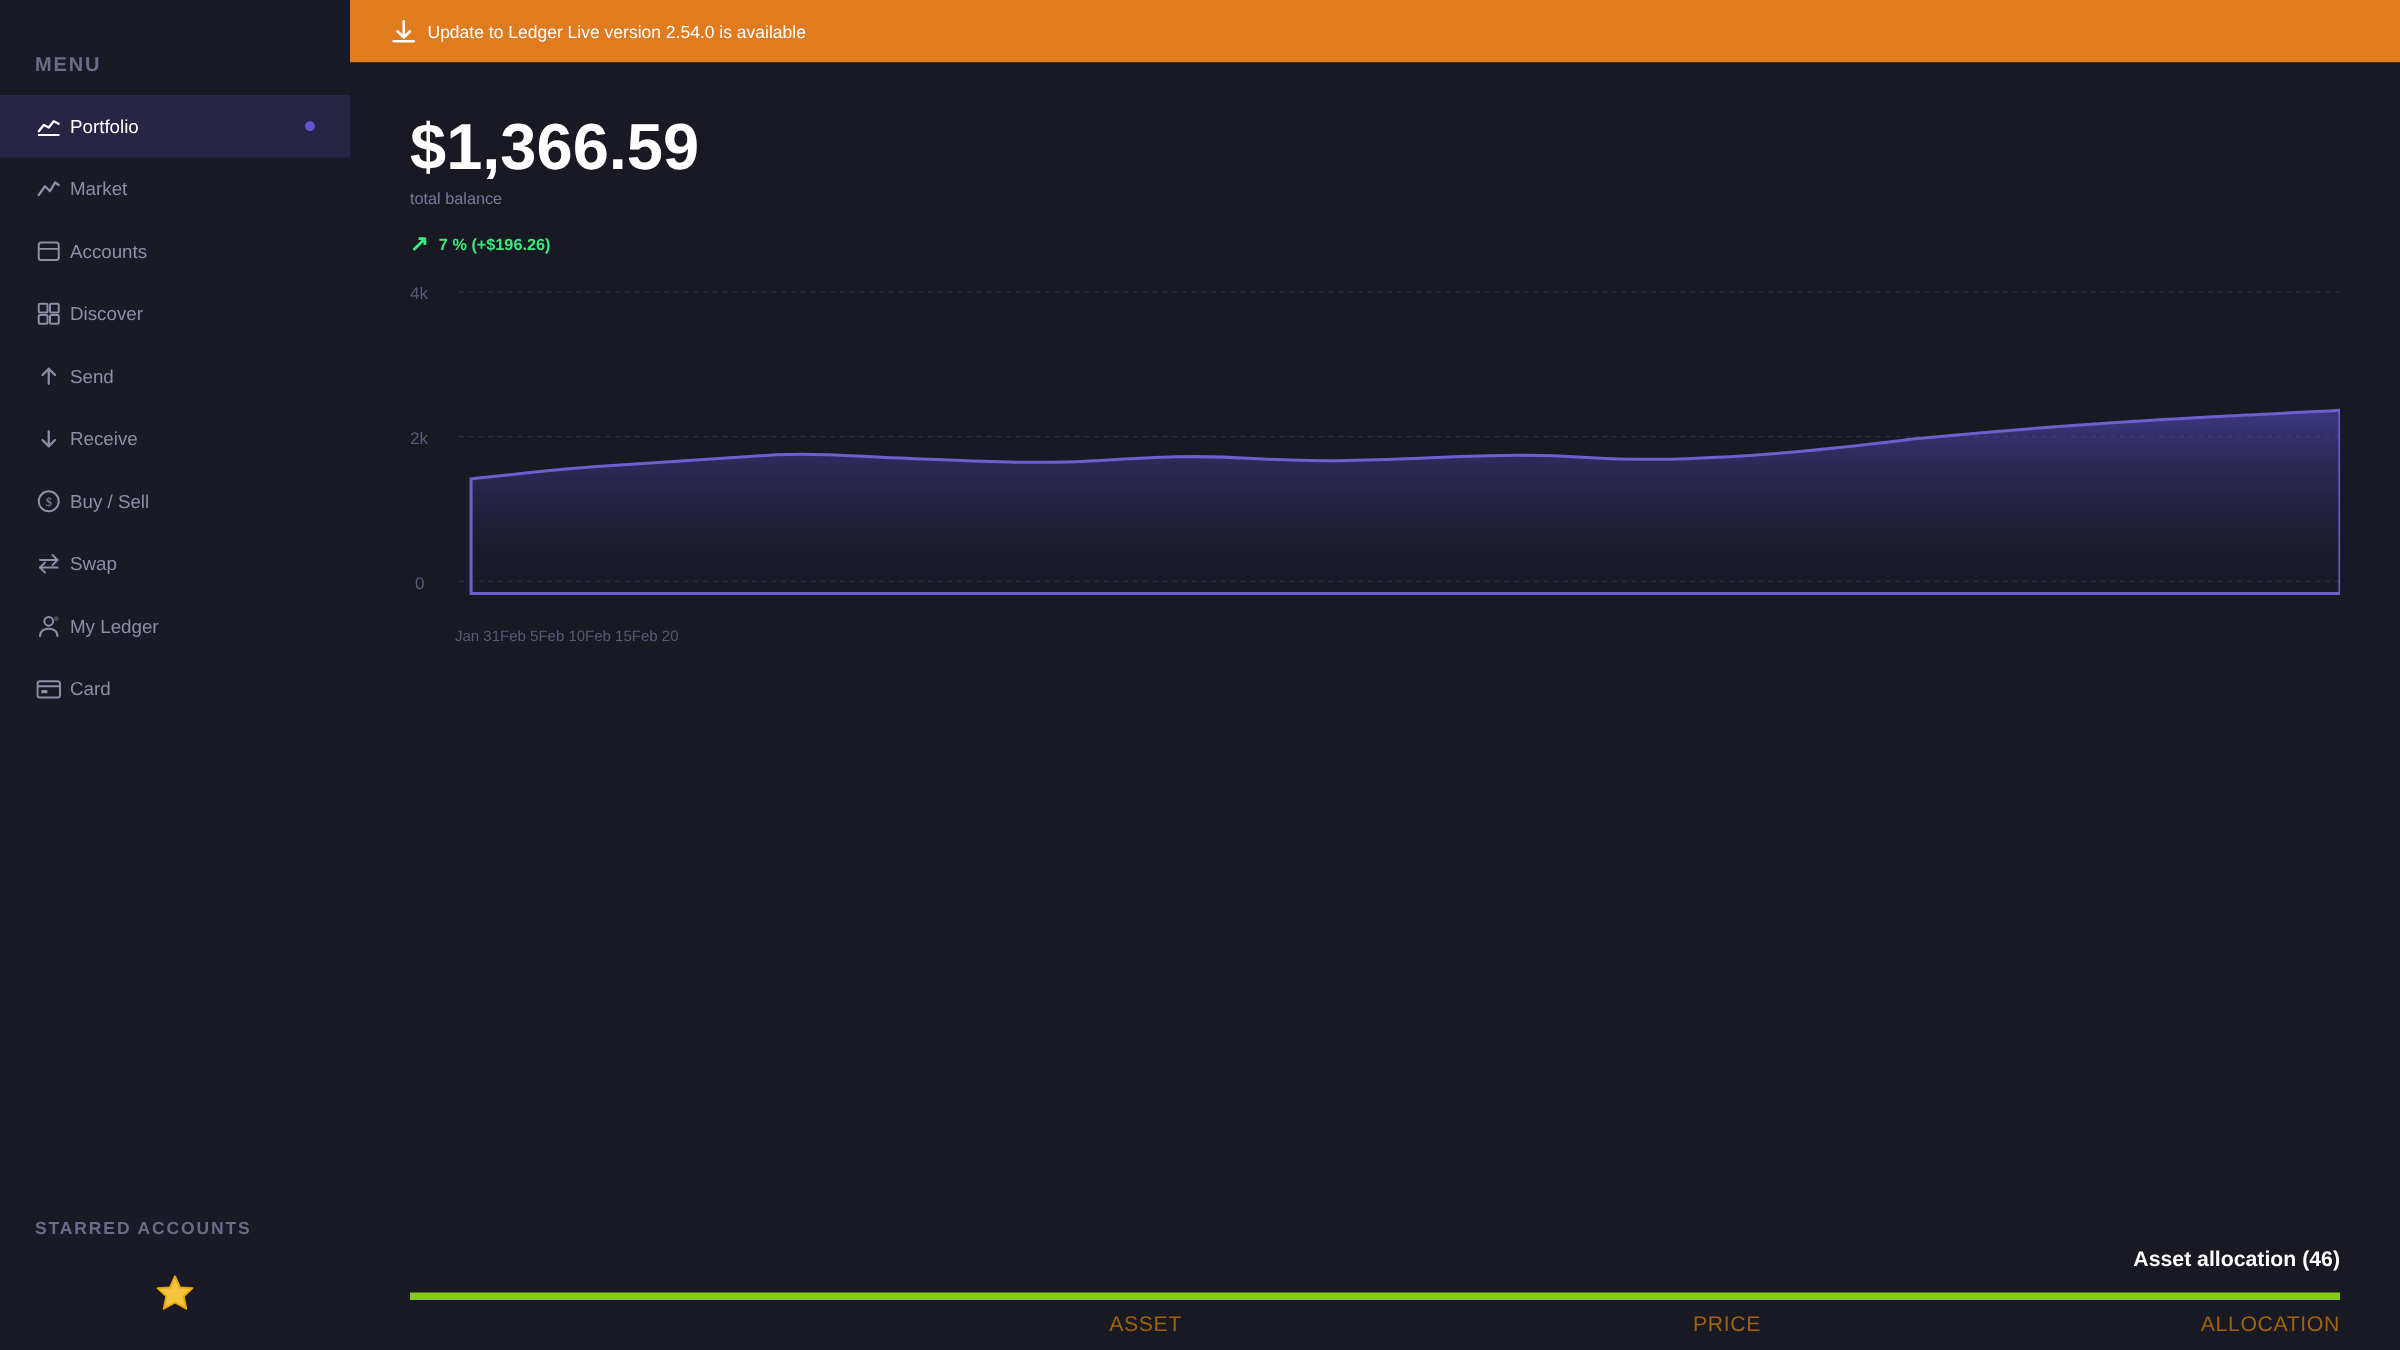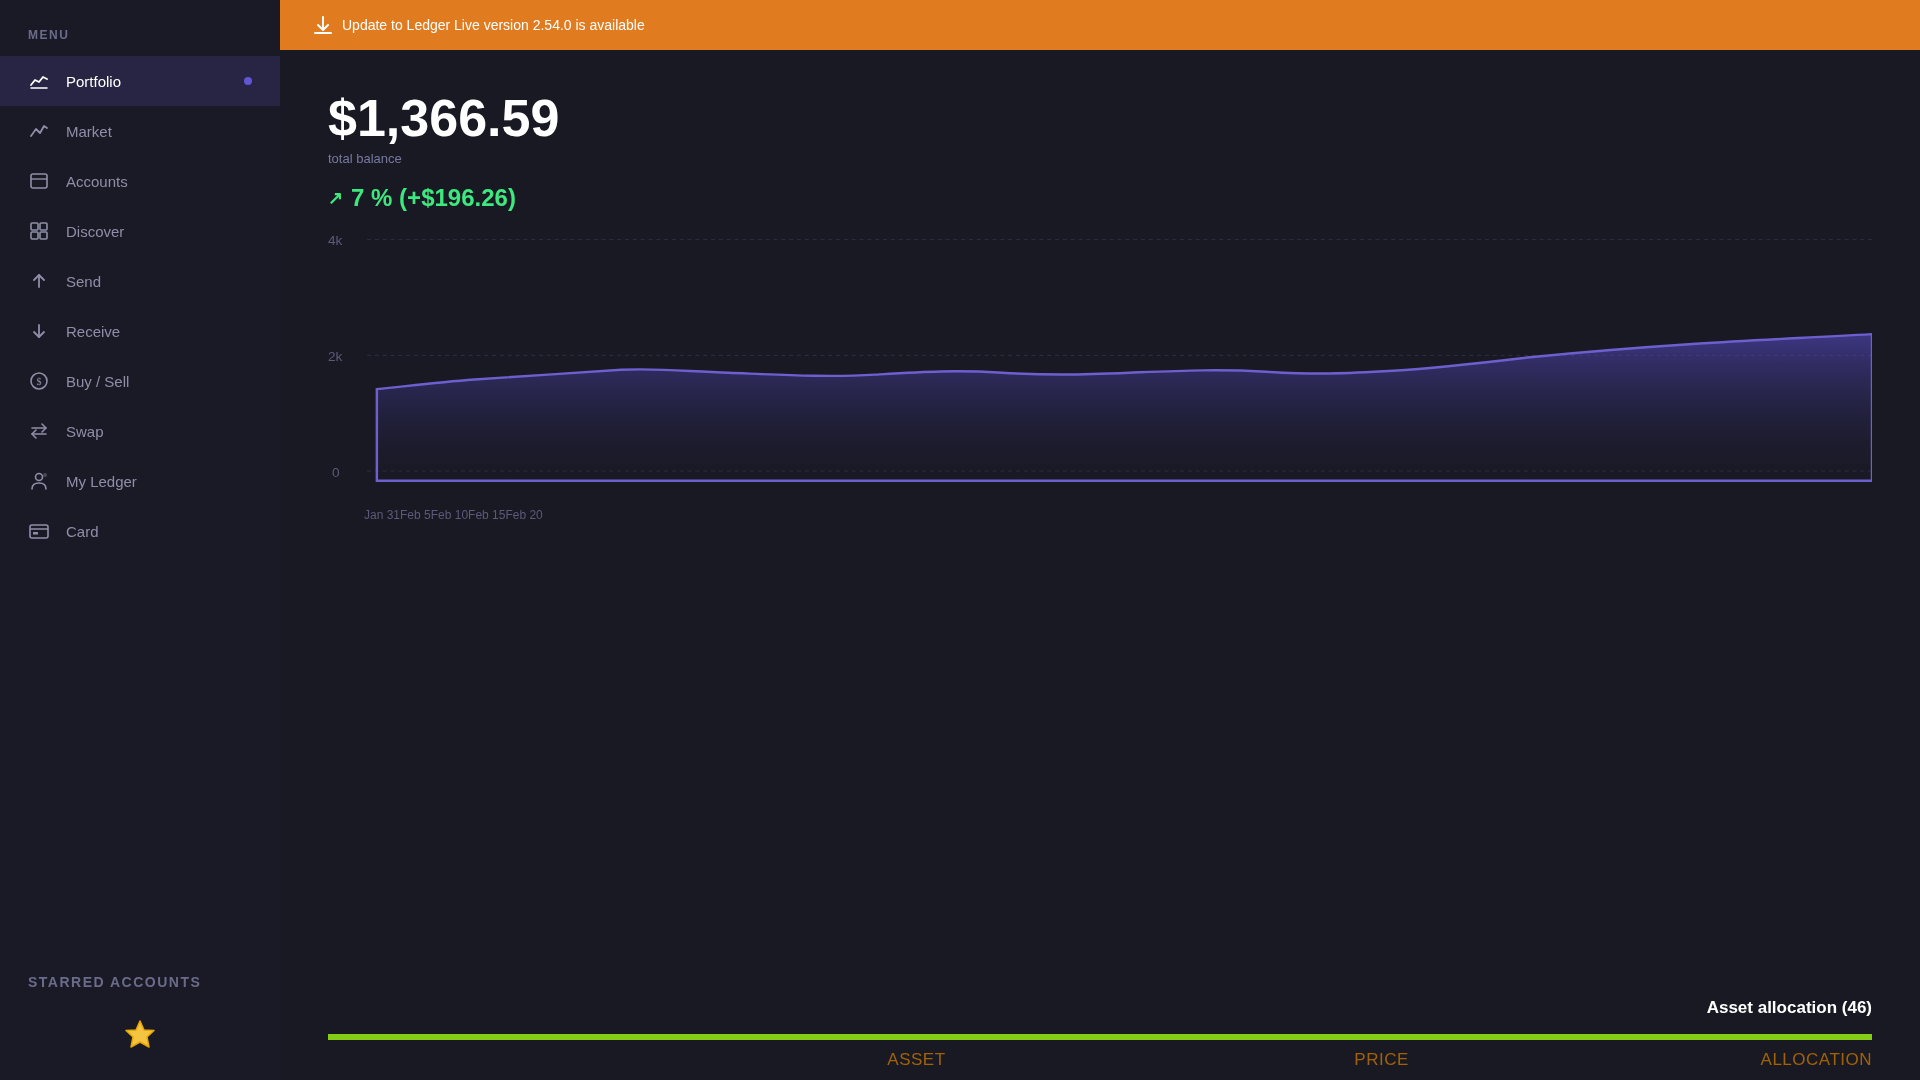--- a/index.html
+++ b/index.html
@@ -20,30 +20,30 @@
       min-width: 280px;
       background: #1a1a27;
       height: 1080px;
       display: flex;
       flex-direction: column;
       padding: 0;
     }
 
     .menu-label {
       color: #6b6b8a;
-      font-size: 12px;
+      font-size: 16px;
       font-weight: 700;
       letter-spacing: 1.5px;
-      padding: 28px 28px 14px 28px;
+      padding: 44px 28px 14px 28px;
     }
 
     .nav-item {
       display: flex;
       align-items: center;
-      gap: 16px;
+      gap: 6px;
       padding: 14px 28px;
       cursor: pointer;
       color: #8e8ea8;
       font-size: 15px;
       font-weight: 500;
       border-radius: 0;
       position: relative;
       transition: background 0.15s;
     }
 
@@ -152,21 +152,21 @@
     }
 
     .change-arrow {
       color: #3de87e;
       font-size: 18px;
       font-weight: 700;
     }
 
     .change-value {
       color: #3de87e;
-      font-size: 24px;
+      font-size: 13px;
       font-weight: 600;
     }
 
     
     .chart-container {
       width: 100%;
       height: 310px;
       position: relative;
       margin-top: 8px;
     }

